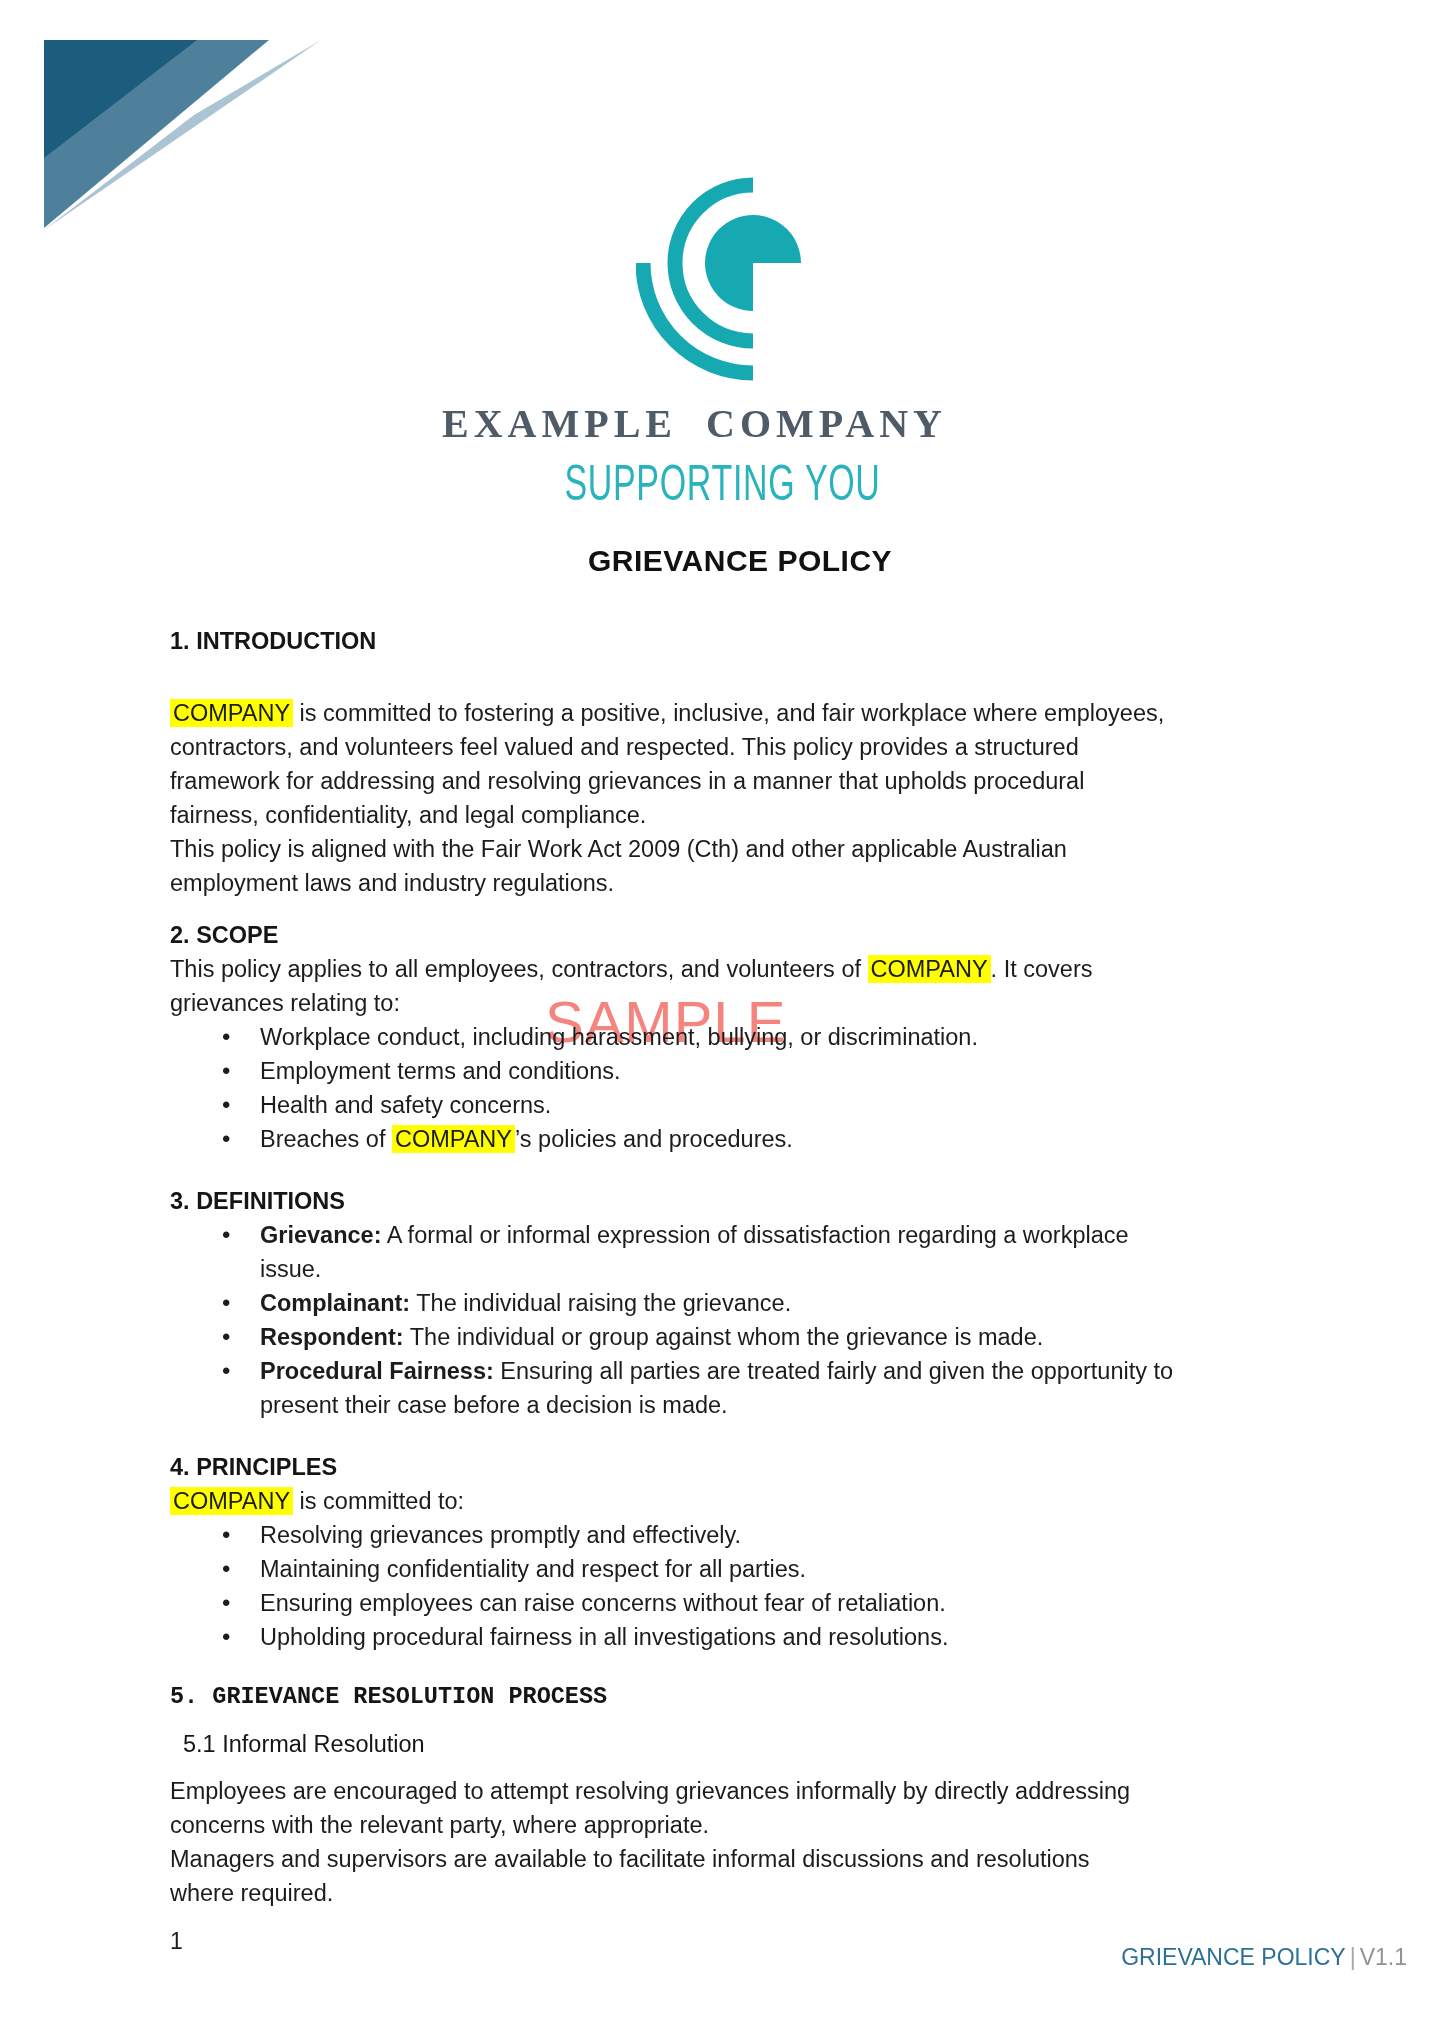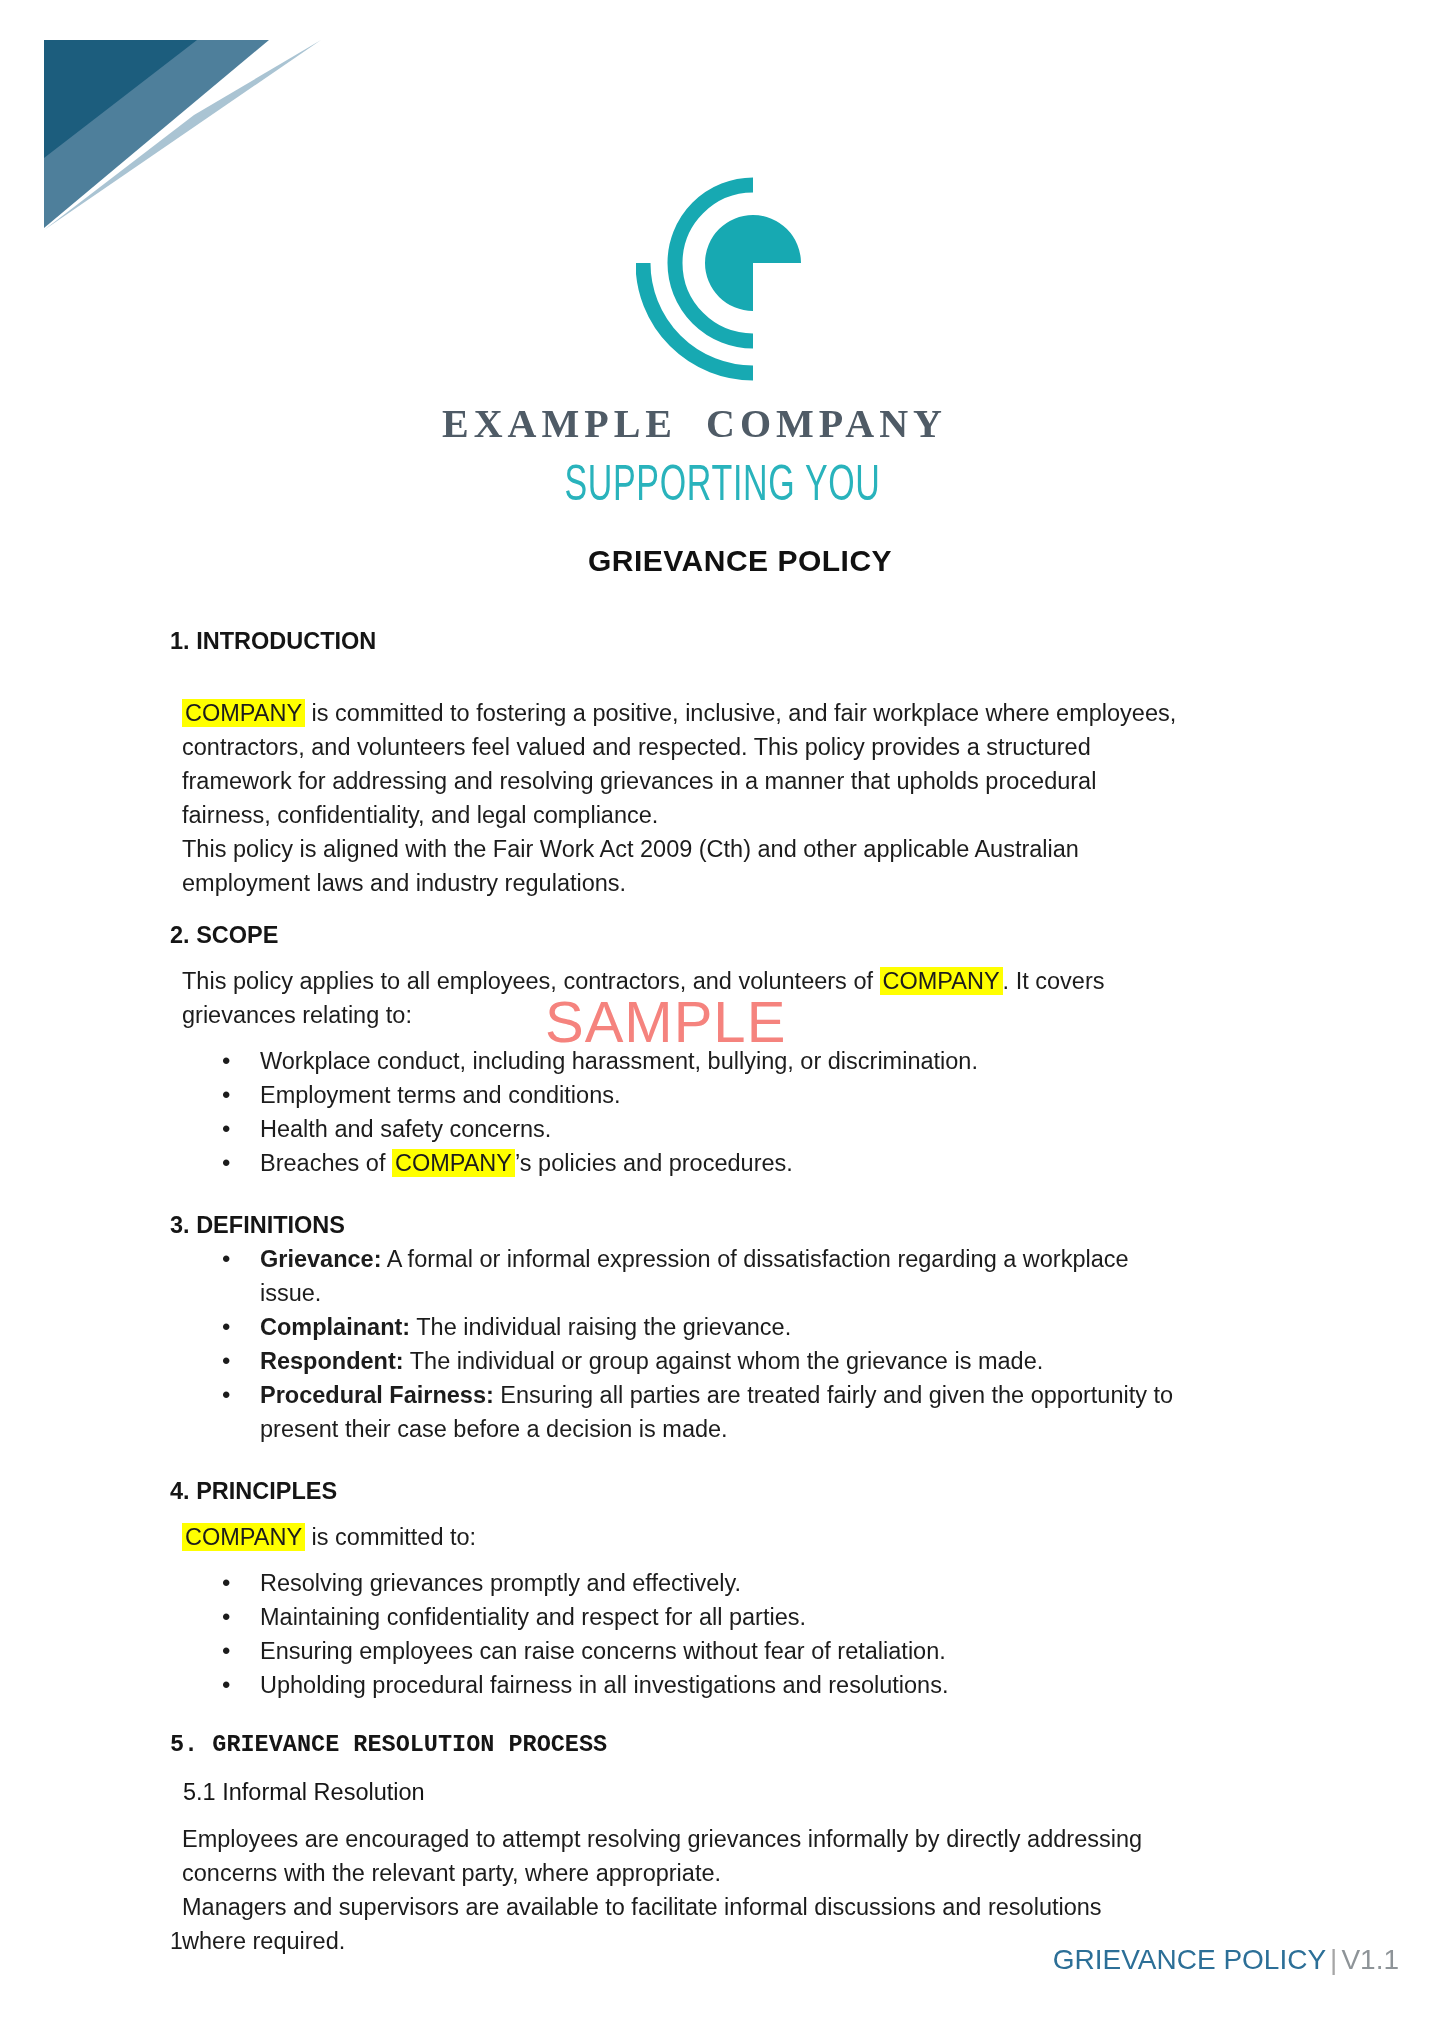--- a/index.html
+++ b/index.html
@@ -57,42 +57,42 @@
   }
   h3{
     font-size:23.5px;line-height:34px;margin:13px;
     font-weight:normal;color:#151515;
   }
   .h-intro{margin-top:45px;}
   .h-scope{margin-top:18px;}
   .h-defs{margin-top:28px;}
   .h-principles{margin-top:28px;}
   .h-process{margin-top:26px;font-family:Liberation Mono, monospace;}
-  p{margin:12px;white-space:pre-line;}
+  p{margin:0;white-space:pre-line;}
   .p-intro{margin-top:38px;}
   ul{list-style:none;margin:0;padding:0 0 0 90px;}
   li{position:relative;white-space:pre-line;}
   li::before{
     content:"\2022";
     position:absolute;left:-38px;top:0;
     font-size:24px;
   }
   mark{
     background:#ffff00;color:inherit;
     padding:1px 3px;
   }
   mark:empty{display:none;}
   strong{font-weight:bold;}
   .footer-page{
     position:absolute;left:170px;top:1928px;
     font-size:23px;color:#1c1c1c;z-index:1;
   }
   .footer-right{
-    position:absolute;right:46px;top:1944px;
-    font-size:28px;z-index:1;white-space:nowrap;
+    position:absolute;right:38px;top:1944px;
+    font-size:23px;z-index:1;white-space:nowrap;
   }
   .footer-doc{color:#2c6f97;}
   .footer-sep{color:#a6a6a6;padding:0 4px;}
   .footer-ver{color:#8e9498;}
 </style>
 </head>
 <body>
 
 <div class="page">
 

